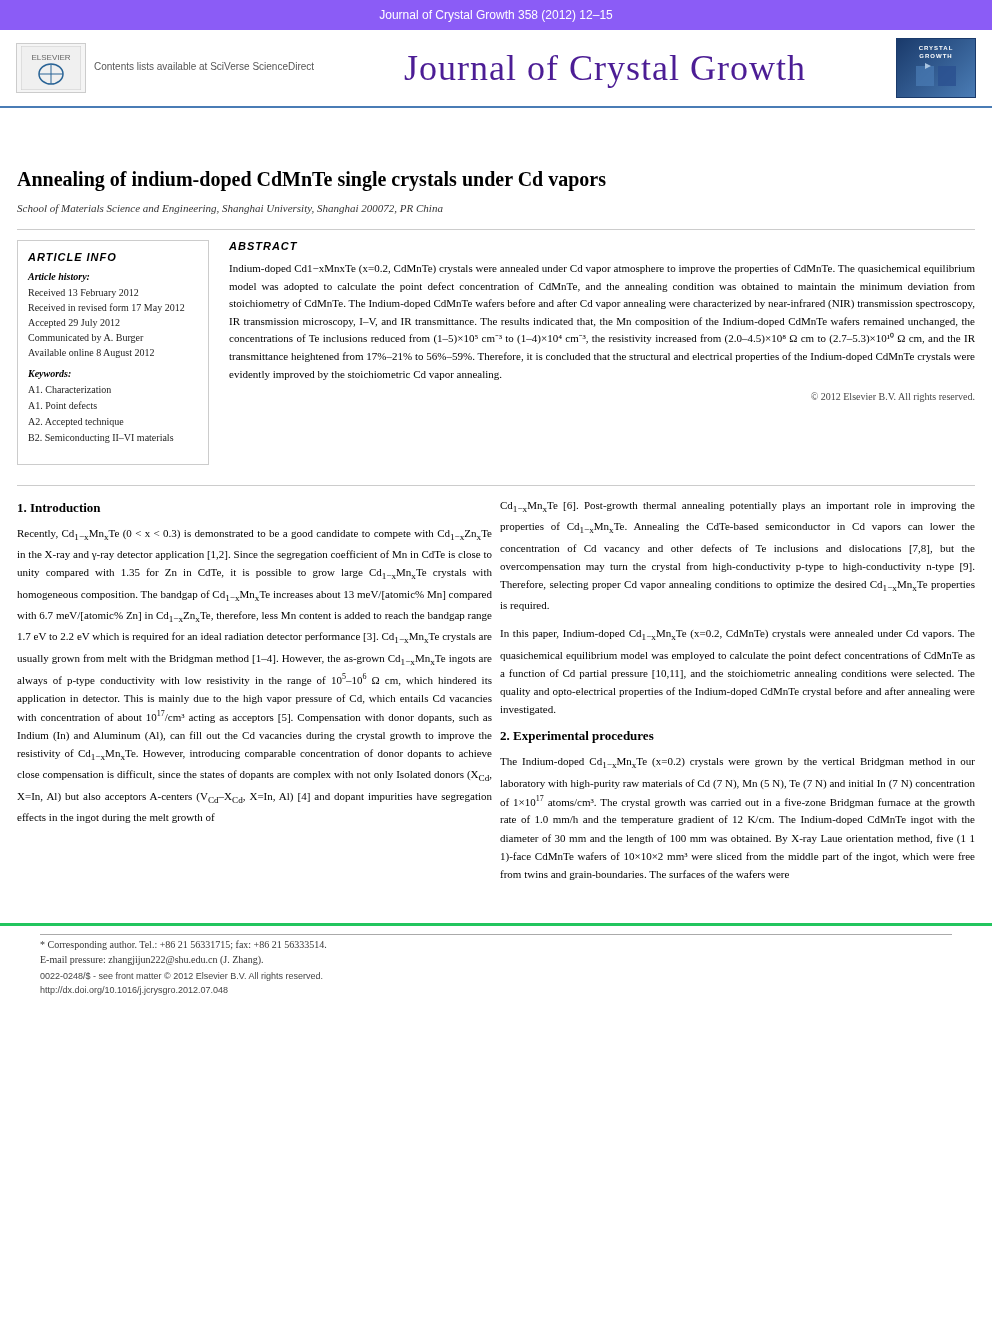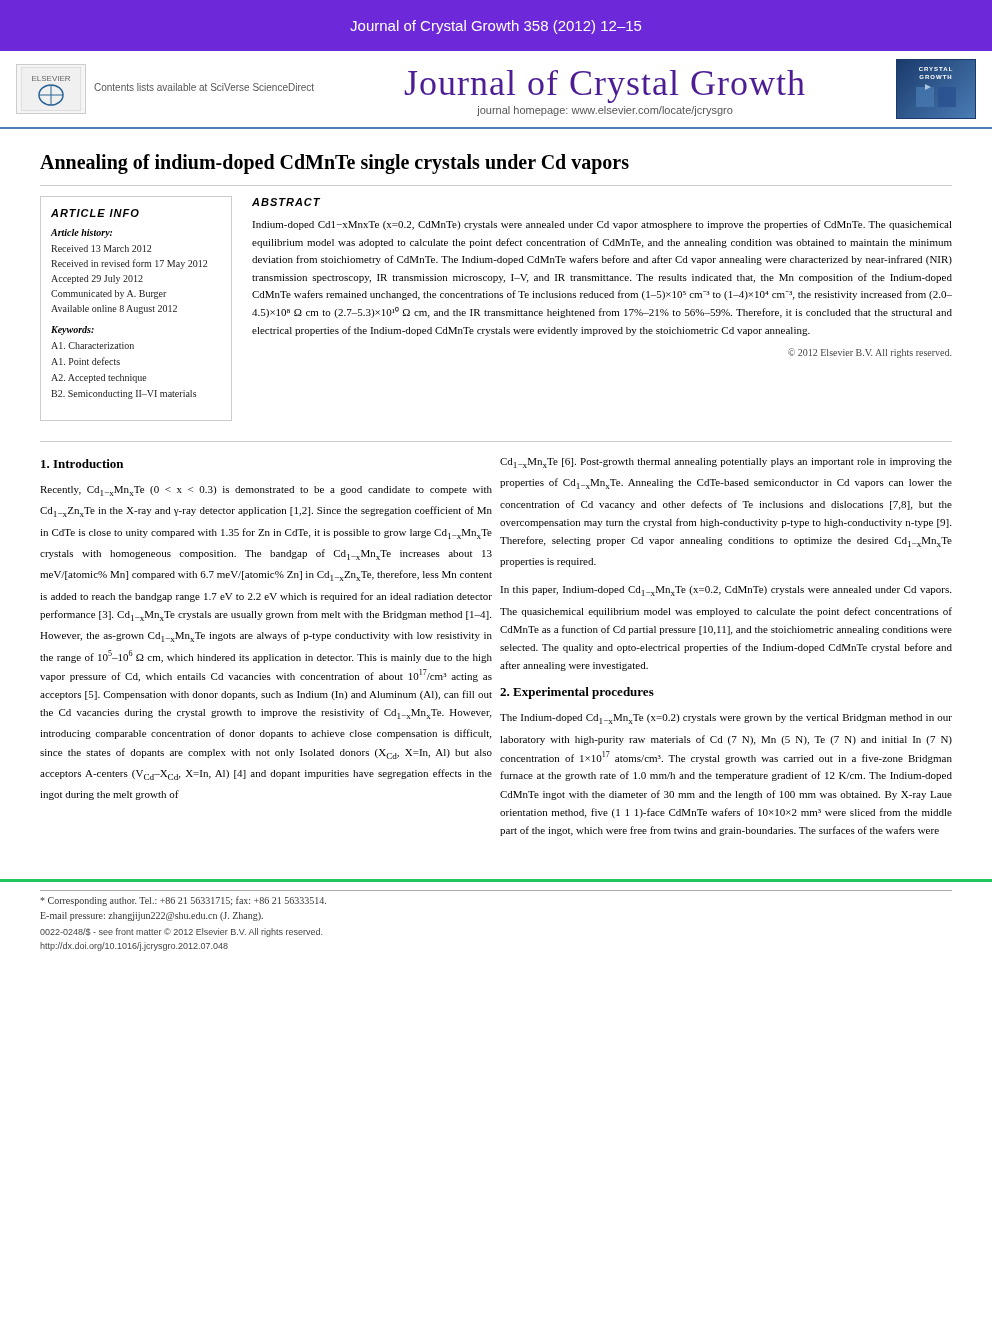--- a/index.html
+++ b/index.html
@@ -7,25 +7,25 @@
       font-family: 'Times New Roman', Times, serif;
       background: #fff;
       width: 992px;
       min-height: 1323px;
       font-size: 12px;
       color: #000;
     }
 
     
     .top-bar {
-      background: #6d28d9;
+      background: #8b5cf6;
       color: #fff;
       text-align: center;
-      padding: 17px 0;
-      font-size: 15px;
+      padding: 8px 0;
+      font-size: 12px;
       font-family: Arial, sans-serif;
     }
 
     
     .journal-header {
       border-bottom: 2px solid #4a7cb5;
       padding: 8px 16px;
       display: flex;
       align-items: center;
     }
@@ -78,21 +78,22 @@
       color: white;
       font-size: 7px;
       font-family: Arial, sans-serif;
       font-weight: bold;
       text-align: center;
       border: 1px solid #1a3a6b;
     }
 
     
     .paper-content {
-      padding: 20px 40px;
+      padding: 20px 17px;
+      margin-top: 38px;
     }
 
     
     .paper-title {
       font-size: 20px;
       font-weight: bold;
       margin-bottom: 10px;
       line-height: 1.3;
       color: #000;
     }
@@ -251,53 +252,51 @@
         <line x1="18" y1="28" x2="42" y2="28" stroke="#2a6496" stroke-width="1"></line>
       </svg>
     </div>
     <div class="sciverse-area">
       <div style="margin-bottom:4px;">Contents lists available at SciVerse ScienceDirect</div>
     </div>
   </div>
 
   <div class="journal-title-center">
     <h1>Journal of Crystal Growth</h1>
-    <div class="homepage">
-      <span>journal homepage: www.elsevier.com/locate/jcrysgro</span>
-    </div>
   </div>
 
   <div class="crystal-growth-logo">
     <div style="font-size:6px; letter-spacing:1px; margin-bottom:2px;">CRYSTAL</div>
     <div style="font-size:6px; letter-spacing:1px;">GROWTH</div>
     <svg width="50" height="30" viewBox="0 0 50 30" style="margin-top:2px;">
       <rect x="5" y="5" width="18" height="20" fill="#4a7cb5" opacity="0.7"></rect>
       <rect x="27" y="5" width="18" height="20" fill="#2a5090" opacity="0.8"></rect>
       <polygon points="14,2 14,8 20,5" fill="#aac4e0"></polygon>
     </svg>
   </div>
 </div>
 
 <div class="paper-content">
 
   <h2 class="paper-title">Annealing of indium-doped CdMnTe single crystals under Cd vapors</h2>
 
 
+  <div class="affiliation">School of Materials Science and Engineering, Shanghai University, Shanghai 200072, PR China</div>
 
   <hr class="divider">
 
   <div class="two-col">
 
     <div class="left-col">
       <div class="article-info">
         <h3>ARTICLE INFO</h3>
 
         <div class="info-section">
           <h4>Article history:</h4>
-          <p>Received 13 March 2012</p>
+          <p>Received 13 February 2012</p>
           <p>Received in revised form 17 May 2012</p>
           <p>Accepted 29 July 2012</p>
           <p>Communicated by A. Burger</p>
           <p>Available online 8 August 2012</p>
         </div>
 
         <div class="info-section">
           <h4>Keywords:</h4>
           <p style="font-size:10px; line-height:1.6;">A1. Characterization</p>
           <p style="font-size:10px; line-height:1.6;">A1. Point defects</p>

